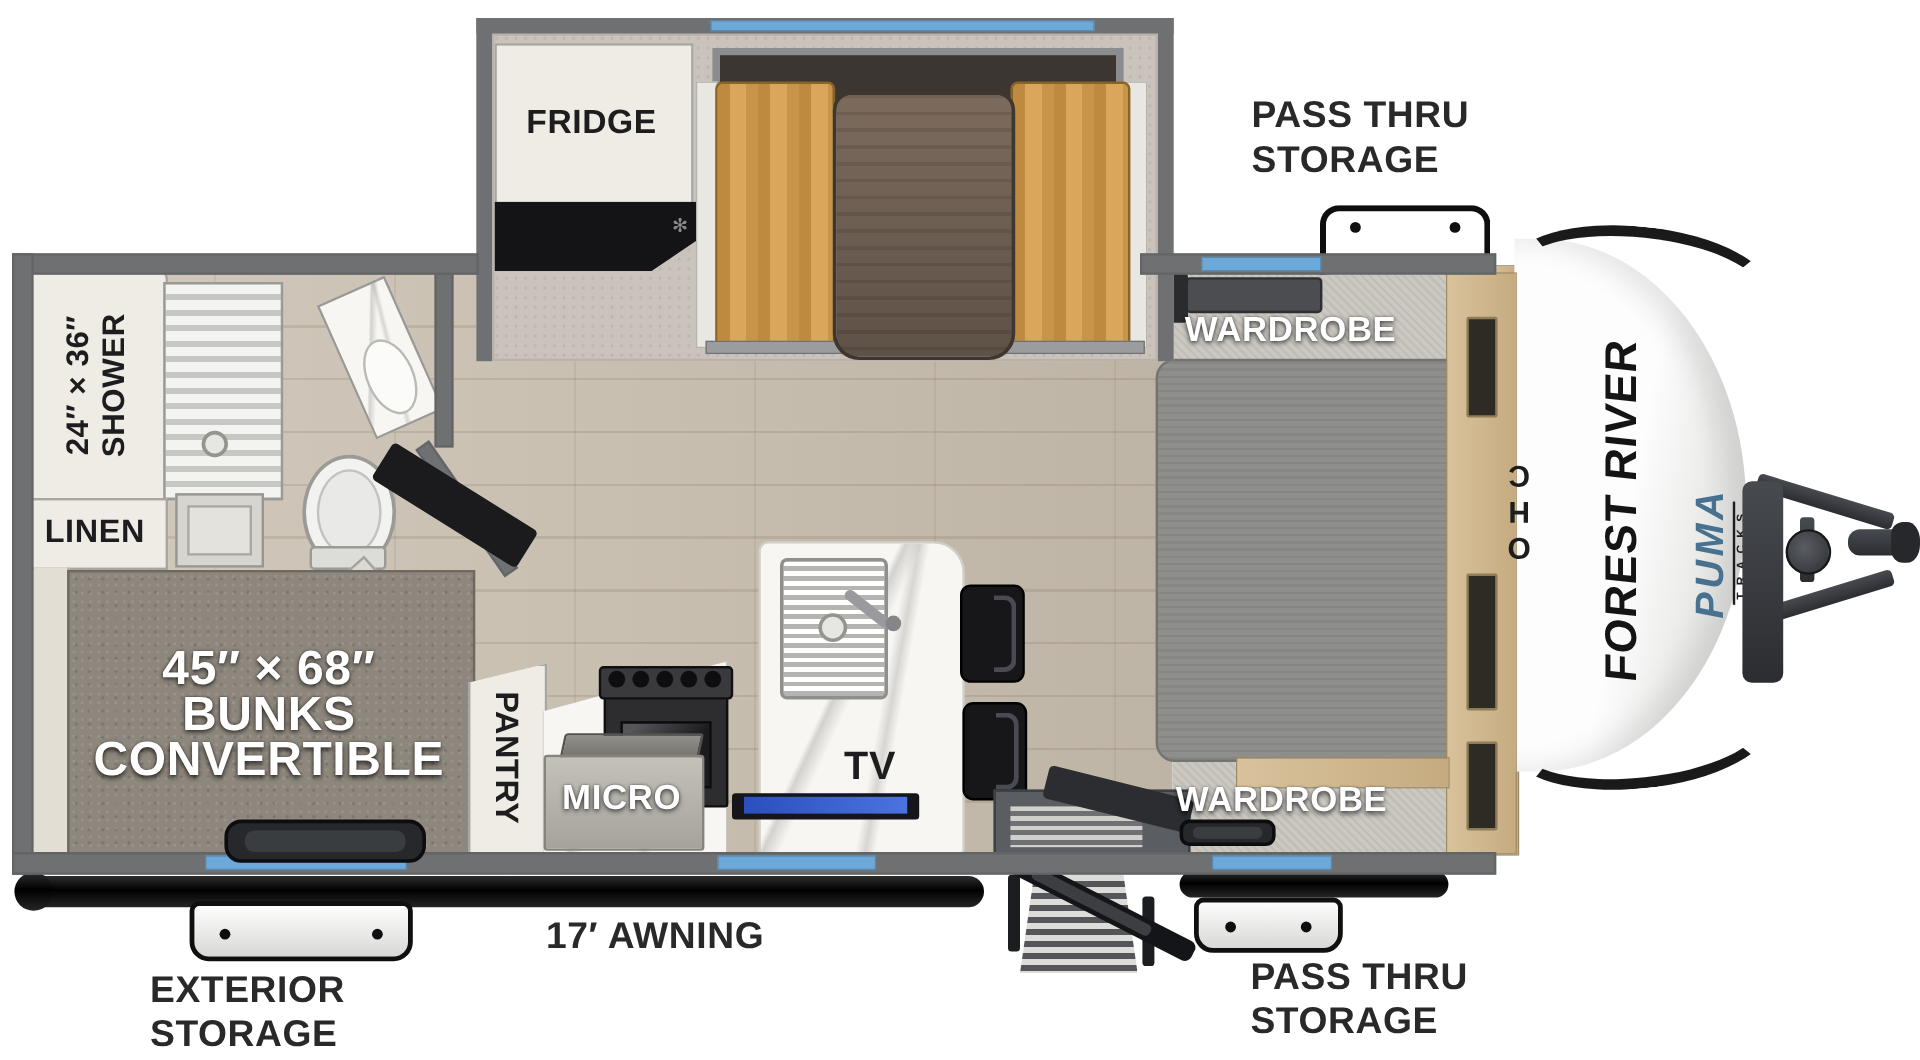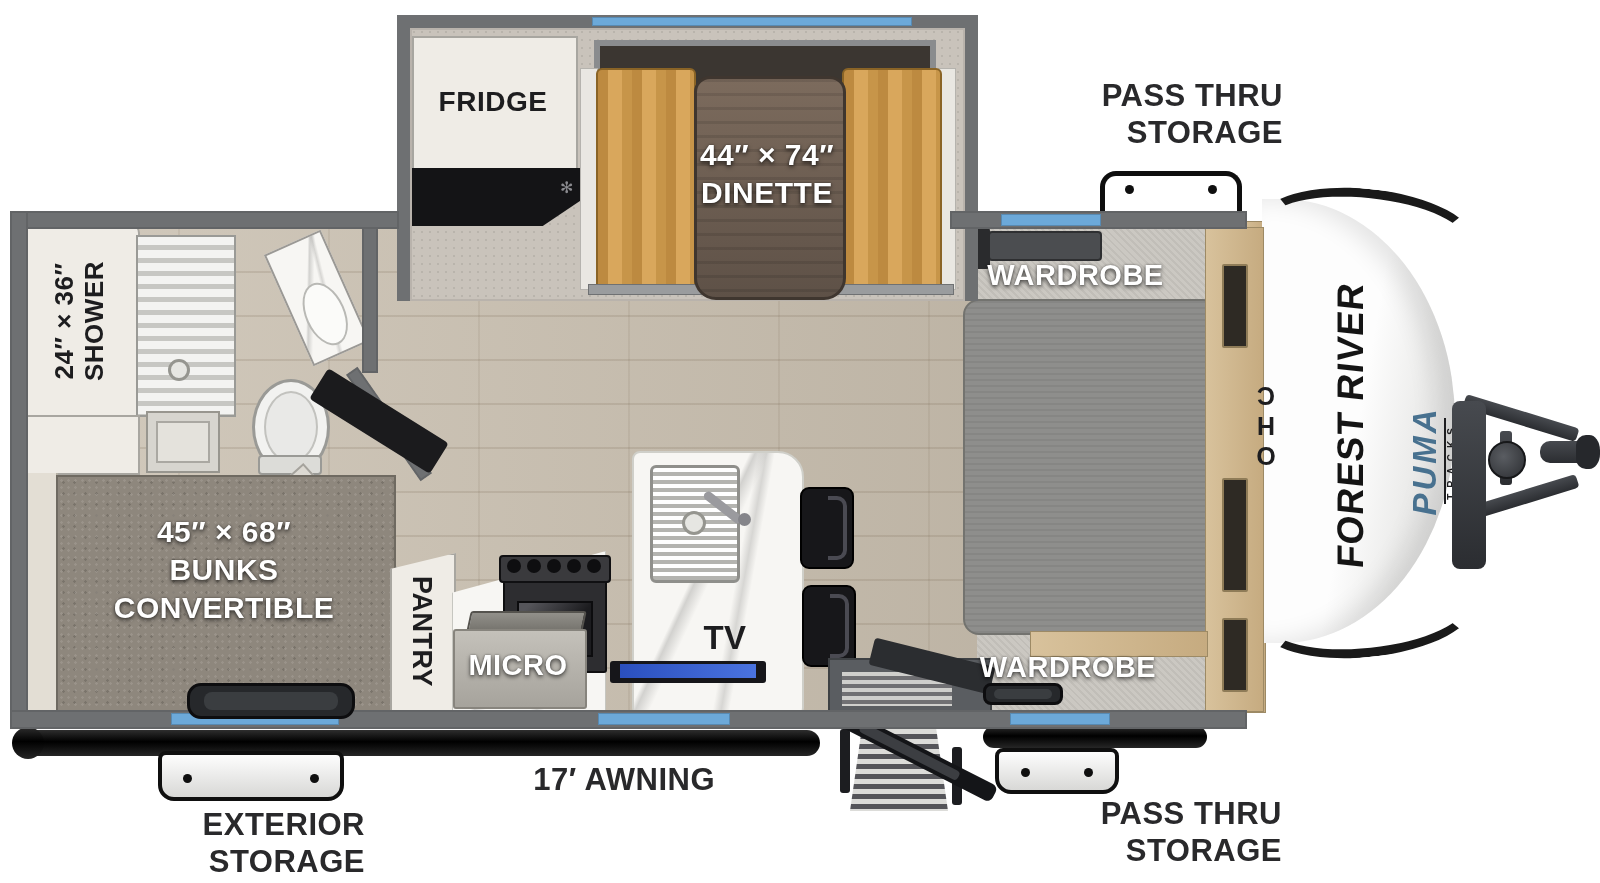--- a/index.html
+++ b/index.html
@@ -37,21 +37,21 @@
   
   .white-box{background:#efece6;border:2px solid #a8a6a0;}
   .black-counter{background:#141416;}
   .marble{background-color:#f7f6f3;
     background-image:linear-gradient(115deg, transparent 40%, rgba(150,150,148,.38) 42%, transparent 47%),
       linear-gradient(100deg, transparent 58%, rgba(140,140,138,.30) 62%, transparent 66%);}
   .tan-cab{background:linear-gradient(90deg,#d8c29c,#c6ab80);border:1px solid #9d8a65;}
   .tan-slot{background:#2e2a24;border:2px solid #8f7c58;border-radius:2px;}
 
   
-  .lbl-ext{color:#29292b;font-weight:800;font-size:31px;line-height:37px;text-align:right;
+  .lbl-ext{color:#29292b;font-weight:800;font-size:31px;line-height:37px;text-align:left;
     letter-spacing:.5px;z-index:9;}
   .lbl-int{color:#ffffff;font-weight:800;text-align:center;letter-spacing:.5px;
     text-shadow:0 2px 4px rgba(0,0,0,.65), 0 0 2px rgba(0,0,0,.4);z-index:8;}
   .lbl-dark{color:#1d1d1f;font-weight:800;text-align:center;letter-spacing:.5px;z-index:8;}
   .nowrap{white-space:nowrap;}
   .flex-c{display:flex;align-items:center;justify-content:center;}
 
   
   .toilet-bowl{background:#f2f2f0;border:3px solid #9a9a96;border-radius:50%;z-index:3;}
   .toilet-seat{position:absolute;inset:9px;border:2px solid #c2c2be;border-radius:50%;background:#e9e9e7;}
@@ -104,24 +104,20 @@
     <div class="abs black-counter" style="left:2px;top:140px;width:172px;height:58px;clip-path:polygon(0 0,100% 0,100% 52%,76% 100%,0 100%);z-index:3;"></div>
     <div class="abs" style="left:150px;top:150px;color:#8b8b8f;font-size:16px;z-index:4;">✻</div>
     <div class="abs dinette-header" style="left:184px;top:12px;width:330px;height:42px;"></div>
     <div class="abs side-panel" style="left:170px;top:40px;width:16px;height:220px;"></div>
     <div class="abs side-panel" style="left:528px;top:40px;width:16px;height:220px;"></div>
     <div class="abs bench" style="left:186px;top:40px;width:96px;height:220px;"></div>
     <div class="abs bench" style="left:432px;top:40px;width:96px;height:220px;"></div>
     <div class="abs bench-rail" style="left:178px;top:256px;width:118px;height:9px;"></div>
     <div class="abs bench-rail" style="left:424px;top:256px;width:118px;height:9px;"></div>
     <div class="abs dinette-table" style="left:284px;top:48px;width:146px;height:218px;"></div>
-    <div class="abs lbl-int" style="left:237px;top:108px;width:240px;font-size:30px;line-height:38px;">
-      <div>44″ × 74″</div>
-      <div>DINETTE</div>
-    </div>
   </div>
 
   <div class="abs wall" style="left:10px;top:198px;width:389px;height:18px;"></div>
   <div class="abs wall" style="left:950px;top:198px;width:297px;height:18px;"></div>
   <div class="abs win" style="left:1001px;top:201px;width:100px;height:12px;"></div>
   <div class="abs wall" style="left:10px;top:198px;width:18px;height:518px;"></div>
   <div class="abs wall" style="left:10px;top:697px;width:1237px;height:19px;"></div>
   <div class="abs win" style="left:171px;top:700px;width:168px;height:12px;"></div>
   <div class="abs win" style="left:598px;top:700px;width:132px;height:12px;"></div>
   <div class="abs win" style="left:1010px;top:700px;width:100px;height:12px;"></div>
@@ -129,38 +125,41 @@
   <div class="abs white-box" style="left:22px;top:210px;width:114px;height:196px;border-radius:10px;z-index:3;"></div>
   <div class="abs flex-c" style="left:22px;top:210px;width:114px;height:196px;z-index:8;">
     <div class="lbl-dark rot-ccw nowrap" style="font-size:26px;line-height:30px;">
       <div>24″ × 36″</div>
       <div>SHOWER</div>
     </div>
   </div>
   <div class="abs shower-glass" style="left:136px;top:222px;width:96px;height:178px;"></div>
   <div class="abs drain" style="left:168px;top:346px;width:16px;height:16px;"></div>
   <div class="abs white-box" style="left:22px;top:402px;width:114px;height:56px;z-index:3;"></div>
+  <div class="abs lbl-dark flex-c" style="left:22px;top:402px;width:114px;height:56px;font-size:27px;z-index:8;">
+    <span>LINEN</span>
+  </div>
   <div class="abs" style="left:146px;top:398px;width:70px;height:58px;background:#d7d5cf;border:2px solid #98968f;z-index:3;">
     <div class="abs" style="left:8px;top:8px;right:8px;bottom:8px;border:2px solid #aaa8a2;background:#e4e2dc;"></div>
   </div>
   <div class="abs marble" style="left:286px;top:224px;width:58px;height:118px;transform:rotate(-24deg);border:2px solid #9b9995;z-index:3;">
     <div class="abs" style="left:10px;top:44px;width:36px;height:62px;background:#fbfbf9;border:2px solid #b9b9b5;border-radius:50%;"></div>
   </div>
   <div class="abs toilet-bowl" style="left:252px;top:366px;width:72px;height:90px;">
     <div class="toilet-seat"></div>
   </div>
   <div class="abs toilet-tank" style="left:258px;top:442px;width:60px;height:16px;"></div>
   <div class="abs wall" style="left:362px;top:214px;width:16px;height:146px;z-index:3;"></div>
   <div class="abs wall" style="left:382px;top:346px;width:14px;height:130px;transform:rotate(-35deg);z-index:3;"></div>
   <div class="abs" style="left:308px;top:390px;width:142px;height:36px;transform:rotate(32deg);background:#1b1b1d;border-radius:4px;z-index:4;"></div>
   <div class="abs" style="left:269px;top:501px;width:145px;height:22px;transform:rotate(48deg);background:#dcd9d2;border:2px solid #a5a39d;z-index:3;"></div>
 
   <div class="abs" style="left:28px;top:460px;width:28px;height:237px;background:#e3ded4;border-right:2px solid #b5b0a4;z-index:3;"></div>
   <div class="abs" style="left:56px;top:462px;width:336px;height:235px;z-index:3;background-color:#8e877d;background-image:radial-gradient(rgba(255,255,255,.10) 1px, transparent 1.5px),radial-gradient(rgba(0,0,0,.14) 1px, transparent 1.5px);background-size:7px 7px,11px 11px;border:2px solid #6f6a61;"></div>
-  <div class="abs lbl-int" style="left:64px;top:500px;width:320px;font-size:30px;line-height:38px;">
+  <div class="abs lbl-int" style="left:64px;top:525px;width:320px;font-size:40px;line-height:38px;">
     <div>45″ × 68″</div>
     <div>BUNKS</div>
     <div>CONVERTIBLE</div>
   </div>
   <div class="abs handle" style="left:187px;top:670px;width:162px;height:30px;">
       <div class="slot"></div>
     </div>
 
   <div class="abs white-box" style="left:390px;top:540px;width:62px;height:157px;clip-path:polygon(0 16px,100% 0,100% 100%,0 100%);z-index:3;"></div>
   <div class="abs flex-c" style="left:390px;top:540px;width:62px;height:157px;z-index:8;">

